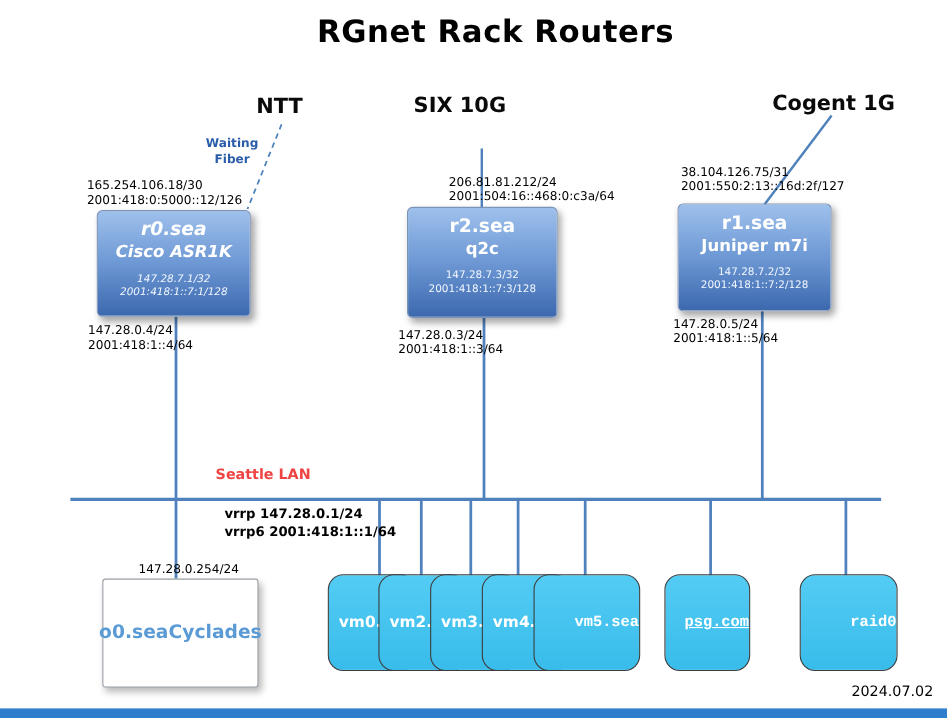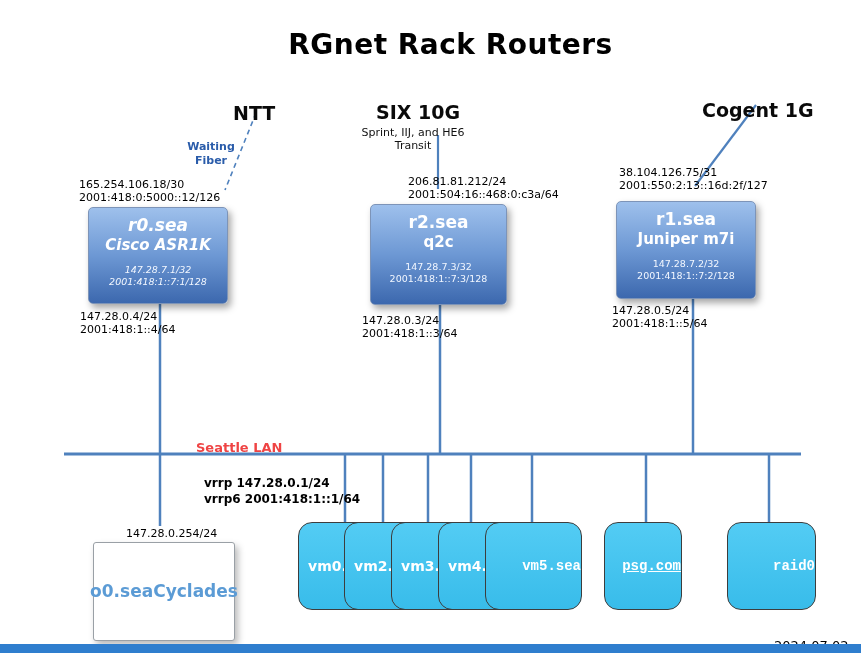--- a/index.html
+++ b/index.html
@@ -1,20 +1,20 @@
 <!DOCTYPE html>
 <html><head>
 <meta charset="utf-8">
 <style>
   html,body{margin:0;padding:0;background:#fff;}
   .canvas{
     position:relative;width:861px;height:653px;background:#ffffff;overflow:hidden;
     font-family:"DejaVu Sans","Liberation Sans",sans-serif;color:#000;
   }
-  .abs{position:absolute;margin-top:16px;}
+  .abs{position:absolute;}
   .title{
     left:40px;right:0;top:12px;text-align:center;
     font-size:28px;font-weight:bold;letter-spacing:0.5px;
   }
   .uplink-label{font-size:19px;font-weight:600;color:#0a0a0a;}
   .sub-label{font-size:11px;line-height:1.2;text-align:center;color:#111;}
   .note-label{font-size:11px;font-weight:bold;line-height:1.25;text-align:center;color:#2a5caa;}
   .ip-label{font-size:11px;line-height:1.2;color:#000;white-space:nowrap;}
   .ip-label span{display:block;}
   .router{
@@ -76,24 +76,20 @@
 
   <div class="abs title">RGnet Rack Routers</div>
 
   <div class="abs uplink-label" style="left:233px;top:86px;">NTT</div>
   <div class="abs note-label" style="left:185px;top:124px;width:52px;">
     <span style="display:block;">Waiting</span>
     <span style="display:block;">Fiber</span>
   </div>
 
   <div class="abs uplink-label" style="left:376px;top:85px;">SIX 10G</div>
-  <div class="abs sub-label" style="left:352px;top:110px;width:122px;">
-    <span style="display:block;">Sprint, IIJ, and HE6</span>
-    <span style="display:block;">Transit</span>
-  </div>
 
   <div class="abs uplink-label" style="left:702px;top:83px;">Cogent 1G</div>
 
   <div class="abs ip-label" style="left:79px;top:162px;">
     <span>165.254.106.18/30</span>
     <span>2001:418:0:5000::12/126</span>
   </div>
   <div class="abs ip-label" style="left:408px;top:159px;">
     <span>206.81.81.212/24</span>
     <span>2001:504:16::468:0:c3a/64</span>

